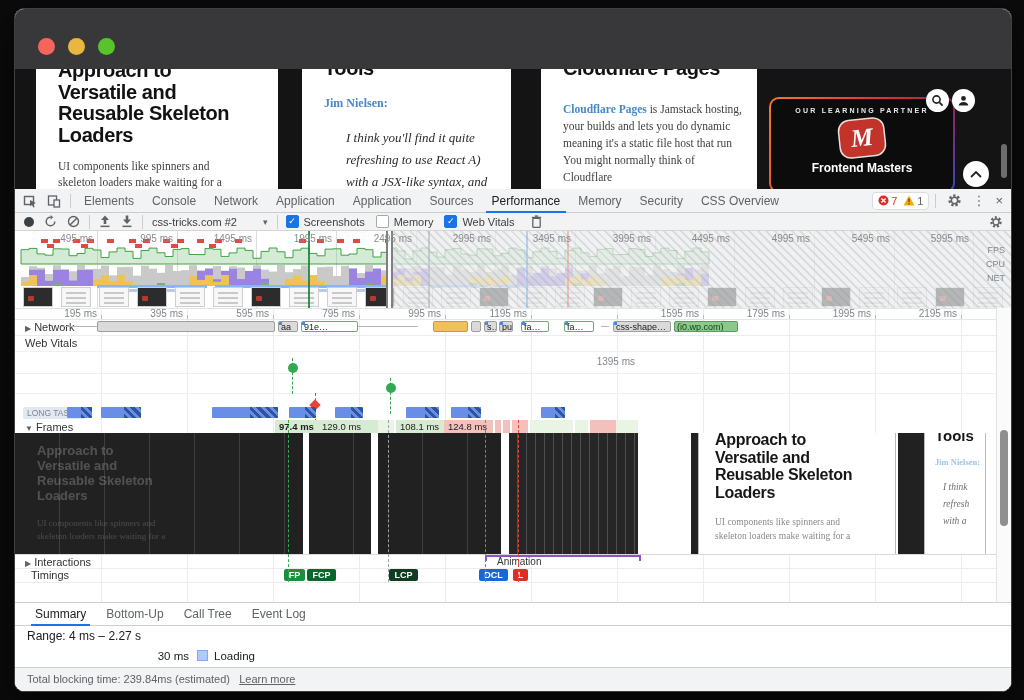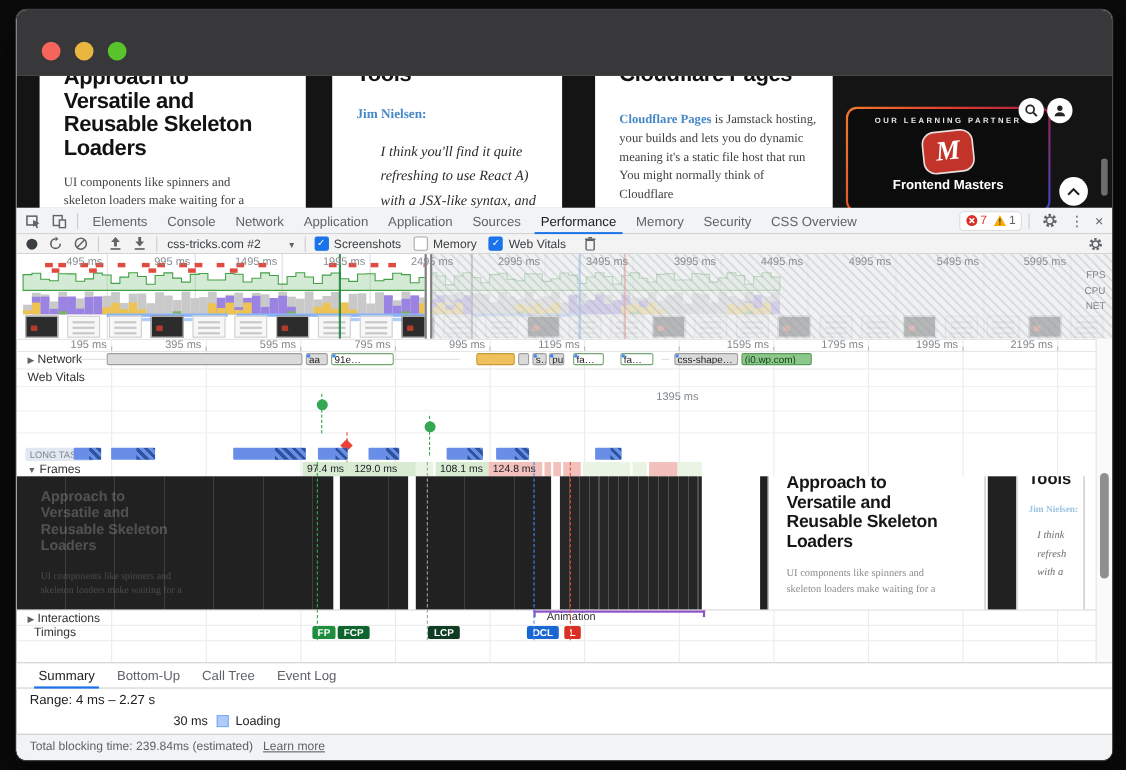--- a/index.html
+++ b/index.html
@@ -751,21 +751,21 @@
               </div>
               <div class="lt-bar" style="position: absolute; left: 526px; top: 1px; width: 24px; height: 11px;">
                 <div class="lt-hatch" style="width: 10px;"></div>
               </div>
             </div>
       </div>
 
       <div class="abs" style="left:0;top:112px;width:996px;height:13px;">
         <div class="trk-label" style="left:10px;top:1px;"><span class="tri">▼</span><span>Frames</span></div>
         <div id="fr-segs">
-              <div class="fr-seg fr-good" style="position: absolute; left: 260px; top: 0px; width: 43px; height: 13px;">97.4 ms</div>
+              <div class="fr-seg fr-good" style="position: absolute; left: 260px; top: 0px; width: 43px; height: 13px; font-weight: bold;">97.4 ms</div>
               <div class="fr-seg fr-good" style="position: absolute; left: 303px; top: 0px; width: 60px; height: 13px;">129.0 ms</div>
               <div class="fr-seg fr-partial" style="position: absolute; left: 363px; top: 0px; width: 16px; height: 13px;"></div>
               <div class="fr-seg fr-good" style="position: absolute; left: 381px; top: 0px; width: 48px; height: 13px;">108.1 ms</div>
               <div class="fr-seg fr-dropped" style="position: absolute; left: 429px; top: 0px; width: 49px; height: 13px;">124.8 ms</div>
               <div class="fr-seg fr-dropped" style="position: absolute; left: 480px; top: 0px; width: 6px; height: 13px;"></div>
               <div class="fr-seg fr-dropped" style="position: absolute; left: 488px; top: 0px; width: 7px; height: 13px;"></div>
               <div class="fr-seg fr-dropped" style="position: absolute; left: 497px; top: 0px; width: 16px; height: 13px;"></div>
               <div class="fr-seg fr-partial" style="position: absolute; left: 515px; top: 0px; width: 43px; height: 13px;"></div>
               <div class="fr-seg fr-partial" style="position: absolute; left: 560px; top: 0px; width: 13px; height: 13px;"></div>
               <div class="fr-seg fr-dropped" style="position: absolute; left: 575px; top: 0px; width: 26px; height: 13px;"></div>

